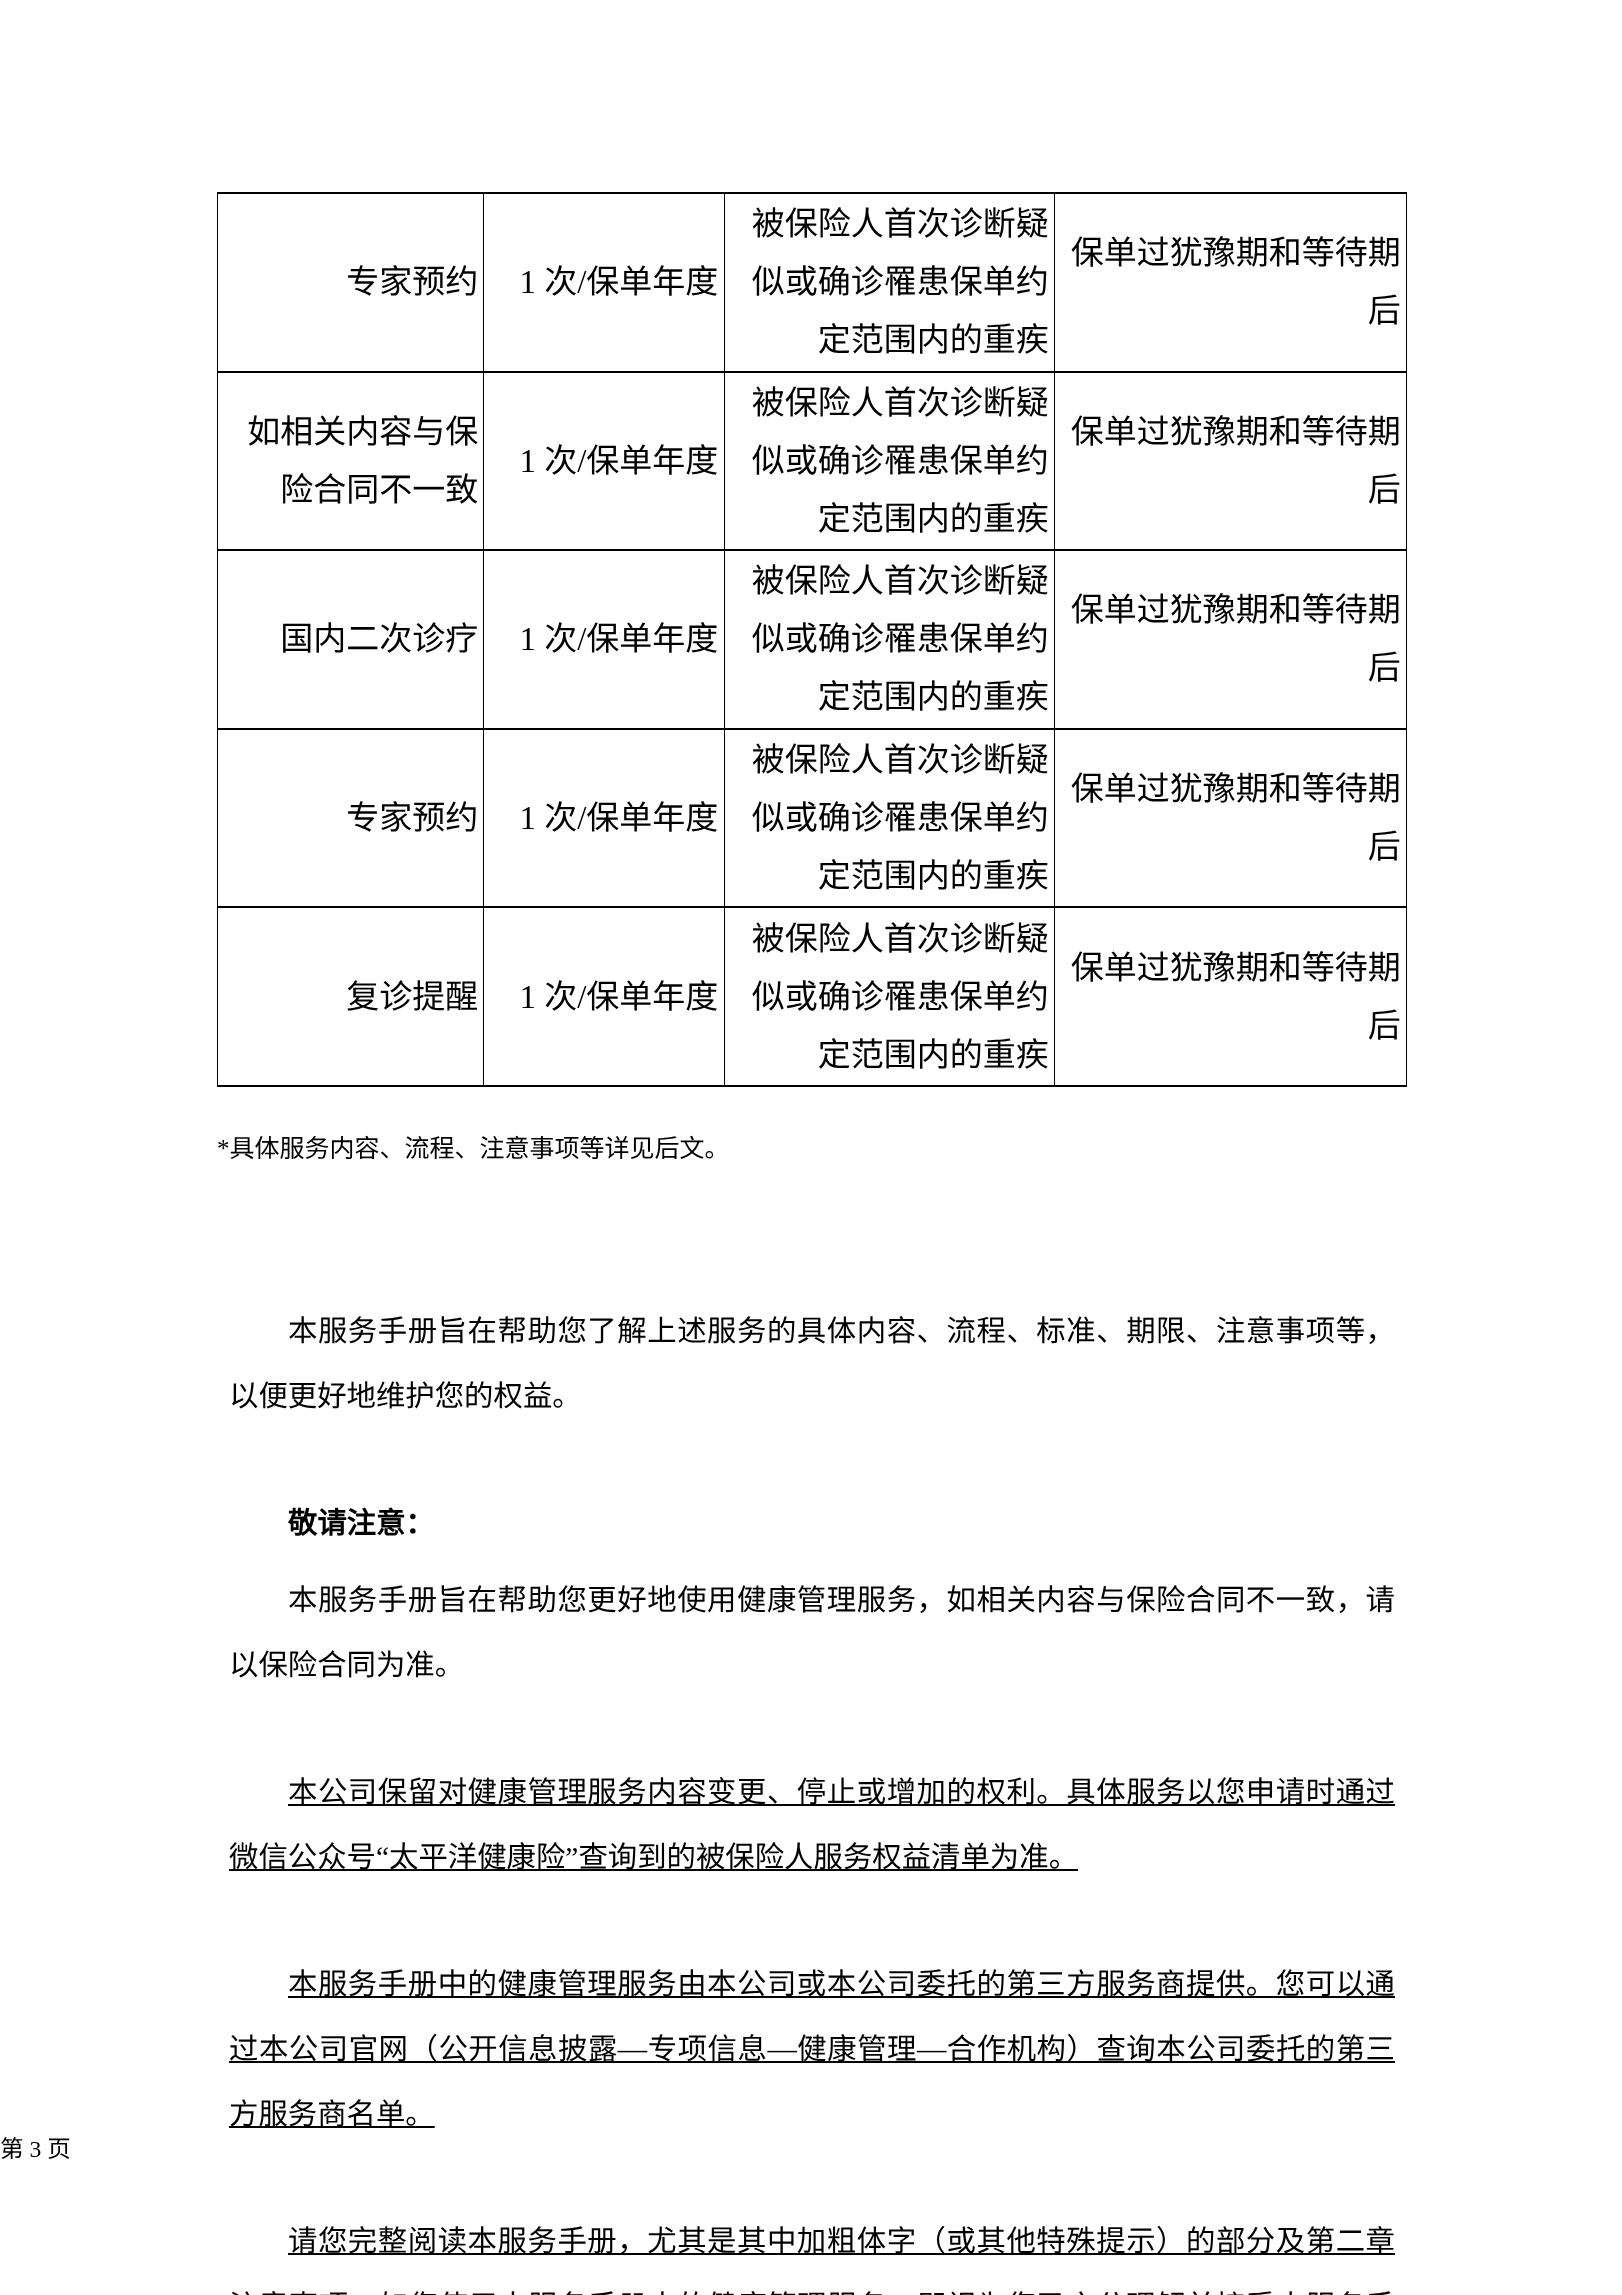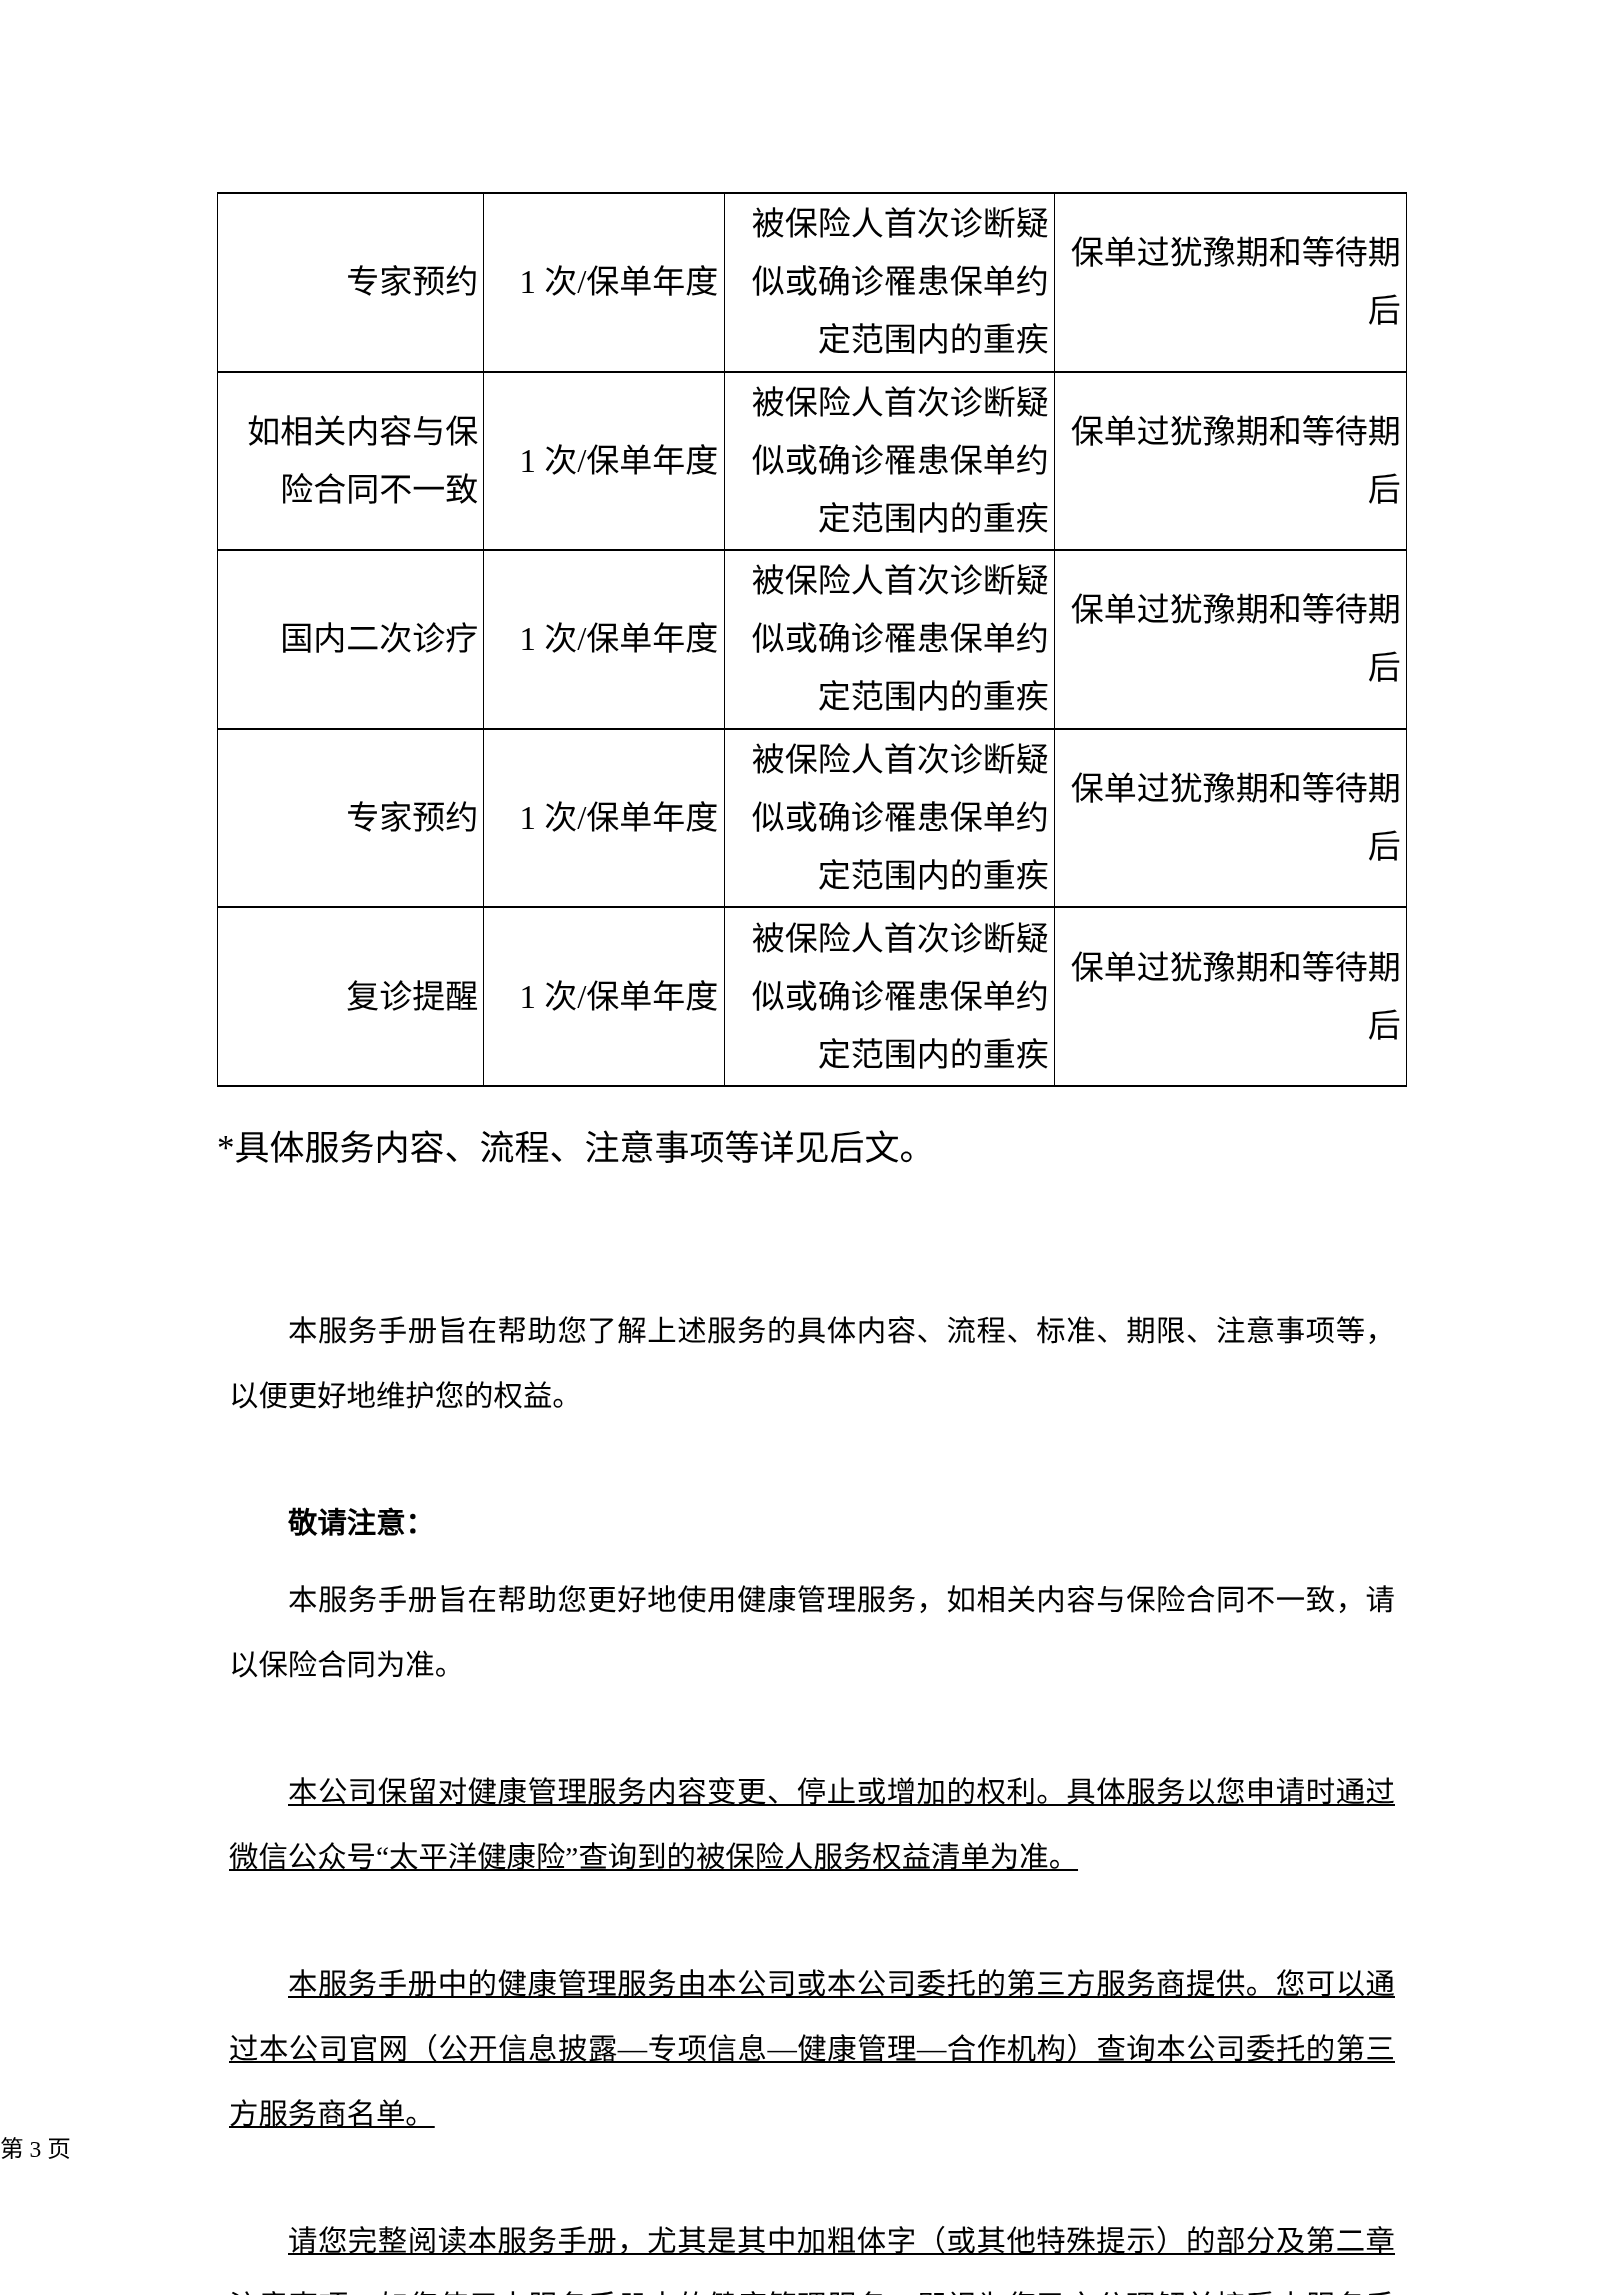--- a/index.html
+++ b/index.html
@@ -42,21 +42,21 @@
   table.service-table tr {
     height: 126px;
   }
   .col-service  { width: 22.4%; }
   .col-freq     { width: 20.2%; }
   .col-cond     { width: 27.8%; }
   .col-period   { width: 29.6%; }
 
   .note {
     margin: 29px 0 0 0;
-    font-size: 35px;
+    font-size: 25px;
     line-height: 65px;
     text-align: left;
   }
   .para {
     margin: 12px;
     font-size: 29.4px;
     line-height: 65px;
     text-align: justify;
     line-break: strict;
   }

